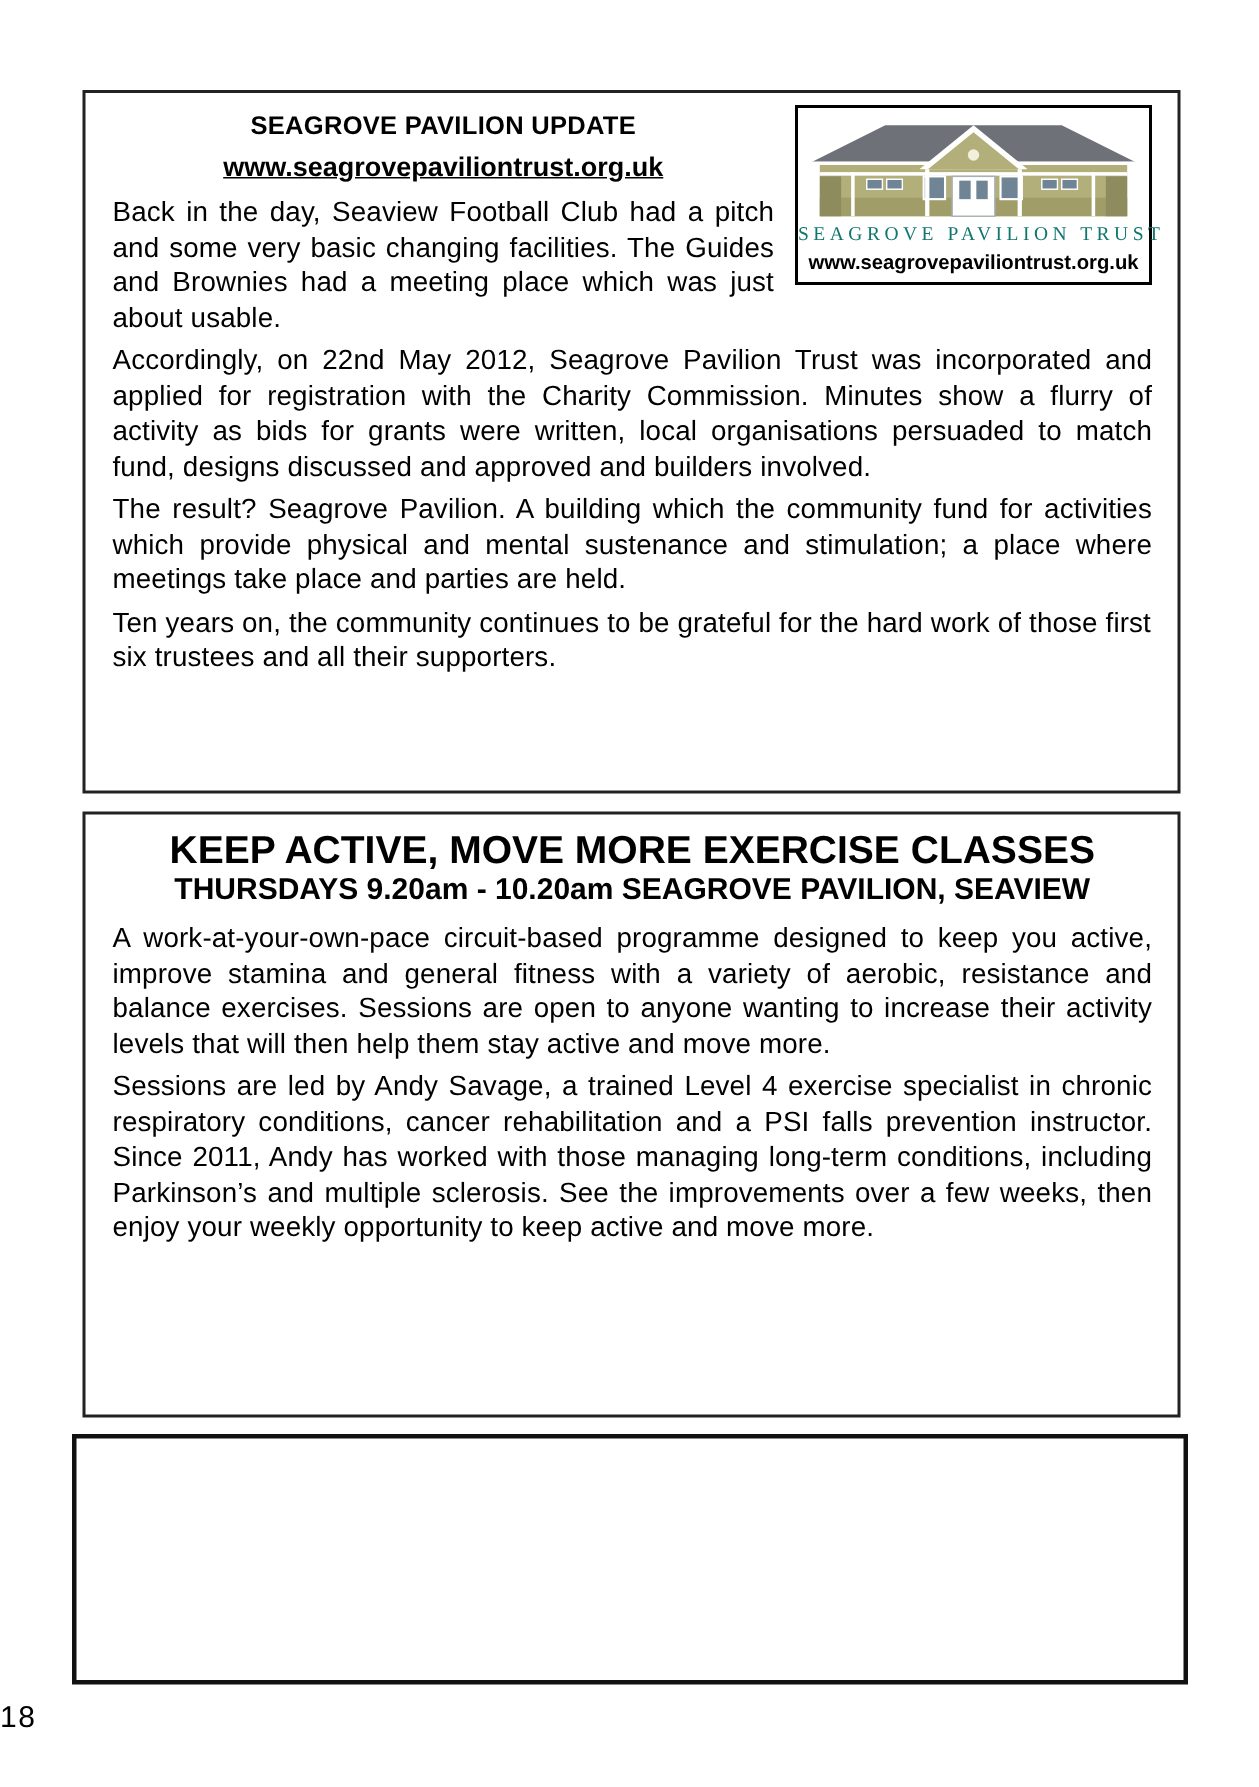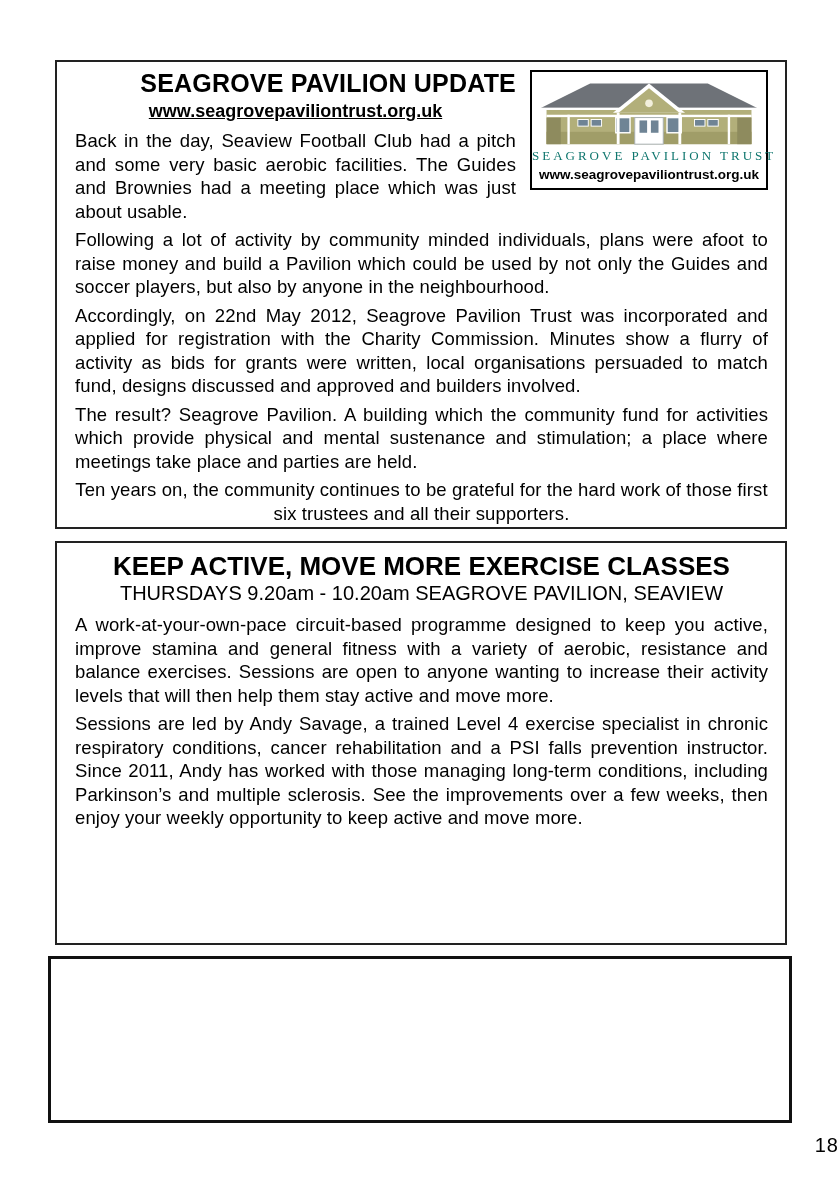--- a/index.html
+++ b/index.html
@@ -12,35 +12,35 @@
     position:absolute; box-sizing:border-box; background:#fff; overflow:hidden;
   }
   #pavilion-box { left:55px; top:60px;  width:732px; height:469px; border:2px solid #222; padding:6px 17px 6px 18px; }
   #exercise-box { left:55px; top:541px; width:732px; height:404px; border:2px solid #222; padding:7px 17px 24px 18px; }
   #foodbank-box { left:48px; top:956px; width:744px; height:167px; border:3px solid #111; padding:9px 17px 6px 20px; }
 
   p.body {
     font-size:18.5px; line-height:23.5px; text-align:justify;
     margin:0 0 5px 0; letter-spacing:0.1px;
   }
-  p.body.last { text-align:center; }
+  p.body.last { text-align:left; }
 
   .h-main {
-    font-size:25px; line-height:29px; font-weight:bold; text-align:right;
+    font-size:17px; line-height:29px; font-weight:bold; text-align:center;
     margin:1px 0 2px 0; letter-spacing:0.2px;
   }
   .h-link {
     display:block; font-size:18px; line-height:22px; font-weight:bold;
     text-decoration:underline; text-align:center; margin:0 0 7px 0; color:#000;
   }
   .h2-main {
     font-size:26px; line-height:30px; font-weight:bold; text-align:center; margin:1px 0 0 0;
   }
   .h2-sub {
-    font-size:20px; line-height:25px; font-weight:normal; text-align:center; margin:0 0 7px 0;
+    font-size:20px; line-height:25px; font-weight:bold; text-align:center; margin:0 0 7px 0;
   }
 
   .logo {
     float:right; width:234px; margin:2px 0 6px 14px;
     border:2px solid #000; background:#fff; text-align:center;
   }
   .logo svg { display:block; width:228px; height:74px; margin:1px auto 0 auto; }
   .logo-name {
     font-family:"Liberation Serif", serif; font-size:13px; line-height:16px;
     letter-spacing:3px; color:#0f766e; margin:1px 0 3px 0; white-space:nowrap;
@@ -49,21 +49,21 @@
     font-size:13.5px; line-height:16px; font-weight:bold; margin:0 0 5px 0; white-space:nowrap;
   }
   .clear { clear:both; }
 
   .fb-title { font-size:21px; font-weight:bold; letter-spacing:0.4px; word-spacing:6px; }
   .fb-dash  { margin:0 9px 0 10px; }
   .fb-bold  { font-weight:bold; }
 
   #page-number {
     position:absolute; left:0; top:1134px; width:839px;
-    text-align:right; font-size:20px; letter-spacing:1px;
+    text-align:left; font-size:20px; letter-spacing:1px;
   }
 </style>
 </head>
 <body>
 
 <div class="box" id="pavilion-box">
 
   <div class="logo">
     <svg viewBox="0 0 240 78" xmlns="http://www.w3.org/2000/svg">
 
@@ -106,22 +106,21 @@
       <rect x="110" y="50" width="8" height="13" fill="#6f8495"></rect>
       <rect x="122" y="50" width="8" height="13" fill="#6f8495"></rect>
     </svg>
     <div class="logo-name">SEAGROVE PAVILION TRUST</div>
     <div class="logo-url">www.seagrovepaviliontrust.org.uk</div>
   </div>
 
   <div class="h-main">SEAGROVE PAVILION UPDATE</div>
   <a class="h-link">www.seagrovepaviliontrust.org.uk</a>
 
-  <p class="body">Back in the day, Seaview Football Club had a pitch and some very basic aerobic facilities. The Guides and Brownies had a meeting place which was just about usable.</p>
-  <p class="body clear">Following a lot of activity by community minded individuals, plans were afoot to raise money and build a Pavilion which could be used by not only the Guides and soccer players, but also by anyone in the neighbourhood.</p>
+  <p class="body">Back in the day, Seaview Football Club had a pitch and some very basic changing facilities. The Guides and Brownies had a meeting place which was just about usable.</p>
   <p class="body">Accordingly, on 22nd May 2012, Seagrove Pavilion Trust was incorporated and applied for registration with the Charity Commission. Minutes show a flurry of activity as bids for grants were written, local organisations persuaded to match fund, designs discussed and approved and builders involved.</p>
   <p class="body">The result? Seagrove Pavilion. A building which the community fund for activities which provide physical and mental sustenance and stimulation; a place where meetings take place and parties are held.</p>
   <p class="body last">Ten years on, the community continues to be grateful for the hard work of those first six trustees and all their supporters.</p>
 </div>
 
 <div class="box" id="exercise-box">
   <div class="h2-main">KEEP ACTIVE, MOVE MORE EXERCISE CLASSES</div>
   <div class="h2-sub">THURSDAYS 9.20am - 10.20am SEAGROVE PAVILION, SEAVIEW</div>
 
   <p class="body">A work-at-your-own-pace circuit-based programme designed to keep you active, improve stamina and general fitness with a variety of aerobic, resistance and balance exercises. Sessions are open to anyone wanting to increase their activity levels that will then help them stay active and move more.</p>

